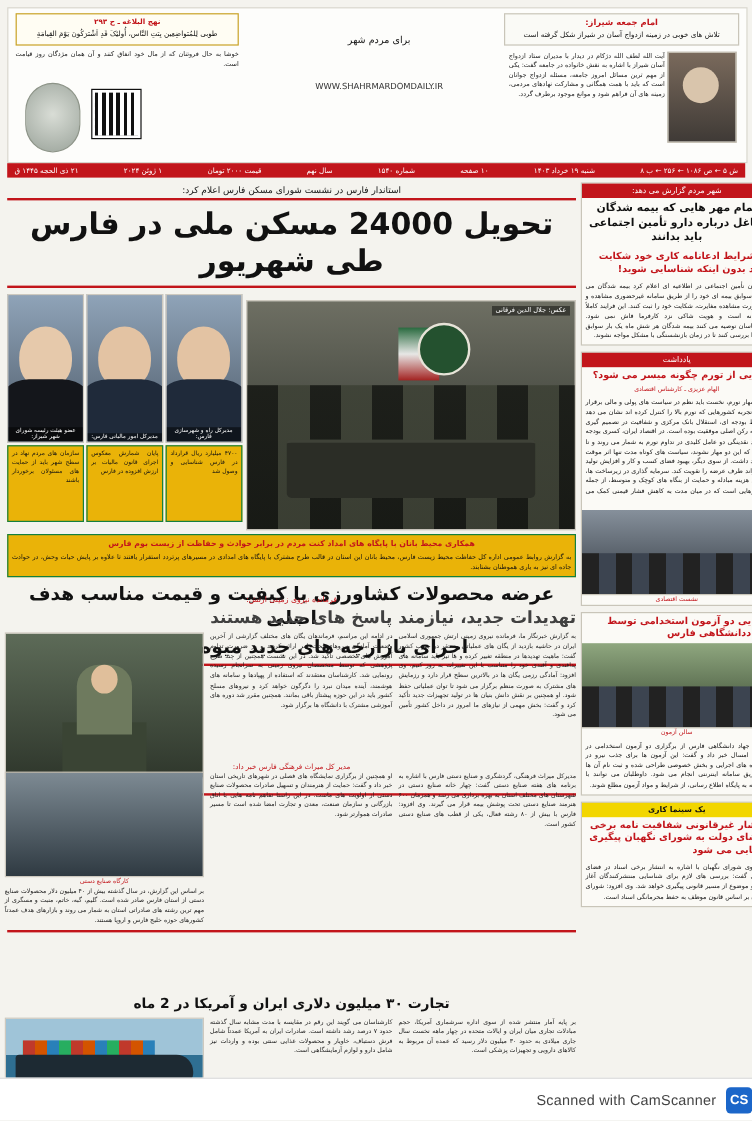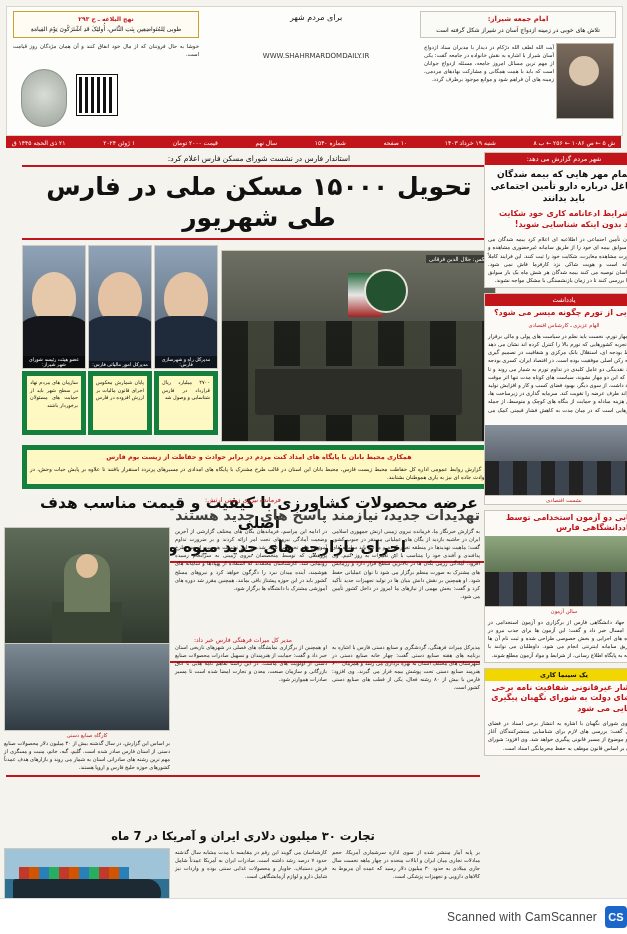--- a/index.html
+++ b/index.html
@@ -12,40 +12,40 @@
   }
   
   .masthead{position:absolute;left:6px;top:6px;width:615px;height:128px;background:#fdfdfb;border:1px solid #d8d5cc;}
   .mh-left{position:absolute;right:6px;top:4px;width:196px;height:120px;}
   .mh-quote{font-size:6px;line-height:1.45;color:#111;text-align:center;border:1px solid #c9c5b9;background:#fafaf6;padding:2px 3px;}
   .mh-quote-title{font-size:7px;font-weight:bold;color:#c2151b;margin-bottom:2px;}
   .mh-portrait{position:absolute;right:2px;top:32px;width:56px;height:74px;background:linear-gradient(180deg,#7a6a5c,#3f3a36);border:1px solid #b9b3a6;}
   .mh-portrait:after{content:"";position:absolute;left:12px;top:12px;width:30px;height:30px;border-radius:50%;background:#d9c5ac;}
   .mh-text-block{position:absolute;right:62px;top:32px;width:130px;height:74px;font-size:5.4px;line-height:1.5;color:#222;text-align:justify;}
   .mh-center{position:absolute;left:198px;top:2px;width:222px;height:124px;text-align:center;}
-  .mh-pretitle{font-size:8px;color:#111;margin-top:4px;}
+  .mh-pretitle{font-size:8px;color:#111;margin-top:20px;}
   .logo{font-size:60px;font-weight:bold;color:#c2151b;line-height:1;letter-spacing:-2px;margin-top:2px;text-shadow:0 1px 0 #8d0d12;}
   .logo-sub{font-size:7px;color:#333;margin-top:30px;}
   .mh-right{position:absolute;left:6px;top:4px;width:186px;height:120px;}
   .ayah{border:1px solid #c9a227;background:#fffdf3;padding:3px;text-align:center;}
   .ayah-h{font-size:6px;color:#c2151b;font-weight:bold;}
   .ayah-t{font-size:6px;color:#111;line-height:1.6;margin-top:2px;}
   .mh-note{font-size:5.4px;line-height:1.5;color:#222;margin-top:4px;text-align:justify;}
   .qrbox{position:absolute;left:64px;top:64px;width:36px;height:36px;background:
     repeating-linear-gradient(90deg,#111 0 3px,#fff 3px 6px),
     repeating-linear-gradient(0deg,#111 0 3px,transparent 3px 6px);
     border:2px solid #fff;outline:1px solid #111;}
   .emblem{position:absolute;left:8px;top:58px;width:44px;height:56px;border-radius:50%/40%;
     background:radial-gradient(circle at 50% 45%,#d9ddd6,#9aa39a);border:1px solid #8d9488;}
   
   .infobar{position:absolute;left:6px;top:136px;width:615px;height:12px;background:#c2151b;color:#fff;
     font-size:6px;display:flex;align-items:center;justify-content:space-between;padding:0 6px;box-sizing:border-box;}
   .infobar span{white-space:nowrap;}
   
-  .col-right{position:absolute;left:22px;top:152px;width:474px;}
+  .col-right{position:absolute;left:6px;top:152px;width:474px;}
   .col-left{position:absolute;left:484px;top:152px;width:160px;}
   
   .kicker{font-size:7.5px;color:#111;text-align:center;margin:2px 0 2px;}
   .lead-head{font-size:25px;font-weight:bold;color:#111;text-align:center;line-height:1.22;
     border-top:2px solid #c2151b;border-bottom:2px solid #c2151b;padding:5px 0;margin:0;}
   .lead-photo{margin-top:5px;height:190px;position:relative;overflow:hidden;border:1px solid #cdc9bf;
     background:linear-gradient(180deg,#6e6f63 0%,#4c4f46 45%,#2e3029 100%);}
   .lp-caption{position:absolute;right:4px;top:4px;font-size:5.5px;color:#fff;background:rgba(0,0,0,.45);padding:1px 3px;}
   .lp-seats{position:absolute;left:0;right:0;bottom:0;height:120px;
     background:repeating-linear-gradient(90deg,rgba(20,22,18,.85) 0 26px,rgba(60,64,52,.85) 26px 52px);}
@@ -54,21 +54,21 @@
   .lp-crest{position:absolute;left:52%;top:18px;width:40px;height:40px;border-radius:50%;background:#24512f;border:2px solid #e7e3d8;}
   .strip{margin-top:4px;background:#c2151b;color:#fff;font-size:7px;text-align:center;padding:2px 4px;}
   .sub-head{font-size:15.5px;font-weight:bold;color:#111;text-align:center;line-height:1.3;margin:4px 0 0;}
   .pp{position:relative;border:1px solid #cdc9bf;overflow:hidden;background:#9aa6b4;}
   .pp .sky{position:absolute;inset:0;background:linear-gradient(180deg,#8fa3b8,#4d5a68);}
   .pp .head{position:absolute;left:50%;top:26px;width:44px;height:52px;margin-left:-22px;border-radius:50% 50% 45% 45%;background:#e3c3a3;}
   .pp .body{position:absolute;left:50%;bottom:0;width:84px;height:52px;margin-left:-42px;border-radius:28px 28px 0 0;background:#1f2a3a;}
   .pp.chador .body{background:#14161b;}
   .pp.chador .head{background:#e6c9ab;}
   .cap{position:absolute;left:0;right:0;bottom:0;font-size:4.8px;color:#fff;background:rgba(0,0,0,.5);text-align:center;padding:1px;}
-  .newsbox{border:5px solid #15803d;background:#fef9c3;font-size:5.4px;line-height:1.5;color:#111;padding:3px;text-align:justify;}
+  .newsbox{border:1px solid #15803d;background:#eab308;font-size:5.4px;line-height:1.5;color:#111;padding:3px;text-align:justify;}
   .newsbox h4{margin:0 0 2px;font-size:6.5px;color:#c2151b;text-align:center;}
   
   .rule-red{height:2px;background:#c2151b;margin:4px 0;}
   .sec2{position:absolute;left:6px;top:496px;width:474px;}
   .sec2 .hdl{font-size:14px;font-weight:bold;text-align:right;color:#404040;line-height:1.3;margin:2px 0 3px;}
   .sec2 .kick{font-size:6.5px;text-align:center;color:#c2151b;}
   .grid3{display:grid;grid-template-columns:148px 152px 166px;gap:5px;}
   .body-text{font-size:5.2px;line-height:1.55;color:#1a1a1a;text-align:justify;column-gap:6px;}
   .photo-gen{height:120px;border:1px solid #cdc9bf;position:relative;overflow:hidden;background:linear-gradient(180deg,#5d6b58,#2f372c);}
   .photo-gen .podium{position:absolute;left:50%;bottom:0;width:70px;height:46px;margin-left:-35px;background:#3a4434;}
@@ -139,21 +139,21 @@
     <span>شماره ۱۵۴۰</span>
     <span>سال نهم</span>
     <span>قیمت ۲۰۰۰ تومان</span>
     <span>۱ ژوئن ۲۰۲۴</span>
     <span>۲۱ ذی الحجه ۱۴۴۵ ق</span>
   </div>
 
   <div class="col-right">
 
     <div class="kicker">استاندار فارس در نشست شورای مسکن فارس اعلام کرد:</div>
-    <h1 class="lead-head">تحویل ۱۵۰۰۰ مسکن ملی در فارس طی شهریور</h1>
+    <h1 class="lead-head">تحویل 24000 مسکن ملی در فارس طی شهریور</h1>
 
     <div style="display:flex;gap:3px;margin-top:5px;">
       <div class="lead-photo" style="flex:1 1 275px;">
         <div class="lp-seats"></div>
         <div class="lp-table"></div>
         <div class="lp-flag"></div>
         <div class="lp-crest"></div>
         <div class="lp-caption">عکس: جلال الدین فرقانی</div>
       </div>
 
@@ -219,21 +219,21 @@
       <div>
         <div class="photo-small"></div>
         <div class="writer">کارگاه صنایع دستی</div>
         <div class="body-text">بر اساس این گزارش، در سال گذشته بیش از ۴۰ میلیون دلار محصولات صنایع دستی از استان فارس صادر شده است. گلیم، گبه، خاتم، منبت و مسگری از مهم ترین رشته های صادراتی استان به شمار می روند و بازارهای هدف عمدتاً کشورهای حوزه خلیج فارس و اروپا هستند.</div>
       </div>
     </div>
     <div class="rule-red"></div>
   </div>
 
   <div class="sec4">
-    <div class="hdl2">تجارت ۳۰ میلیون دلاری ایران و آمریکا در 7 ماه</div>
+    <div class="hdl2">تجارت ۳۰ میلیون دلاری ایران و آمریکا در 2 ماه</div>
     <div class="grid3">
       <div class="body-text">بر پایه آمار منتشر شده از سوی اداره سرشماری آمریکا، حجم مبادلات تجاری میان ایران و ایالات متحده در چهار ماهه نخست سال جاری میلادی به حدود ۳۰ میلیون دلار رسید که عمده آن مربوط به کالاهای دارویی و تجهیزات پزشکی است.</div>
       <div class="body-text">کارشناسان می گویند این رقم در مقایسه با مدت مشابه سال گذشته حدود ۷ درصد رشد داشته است. صادرات ایران به آمریکا عمدتاً شامل فرش دستباف، خاویار و محصولات غذایی سنتی بوده و واردات نیز شامل دارو و لوازم آزمایشگاهی است.</div>
       <div>
         <div class="ship">
           <div class="cont"></div>
           <div class="hull"></div>
         </div>
         <div class="writer">کشتی کانتینری</div>
       </div>

